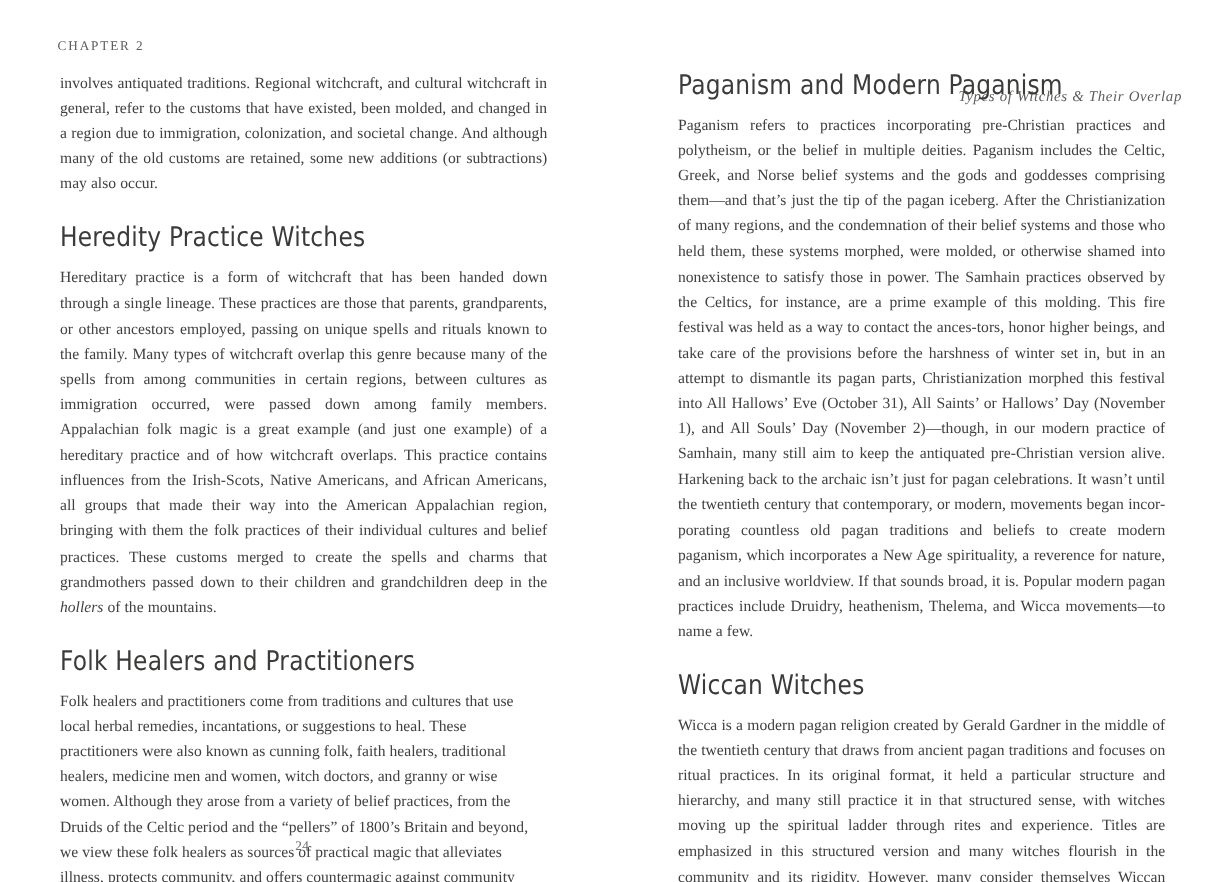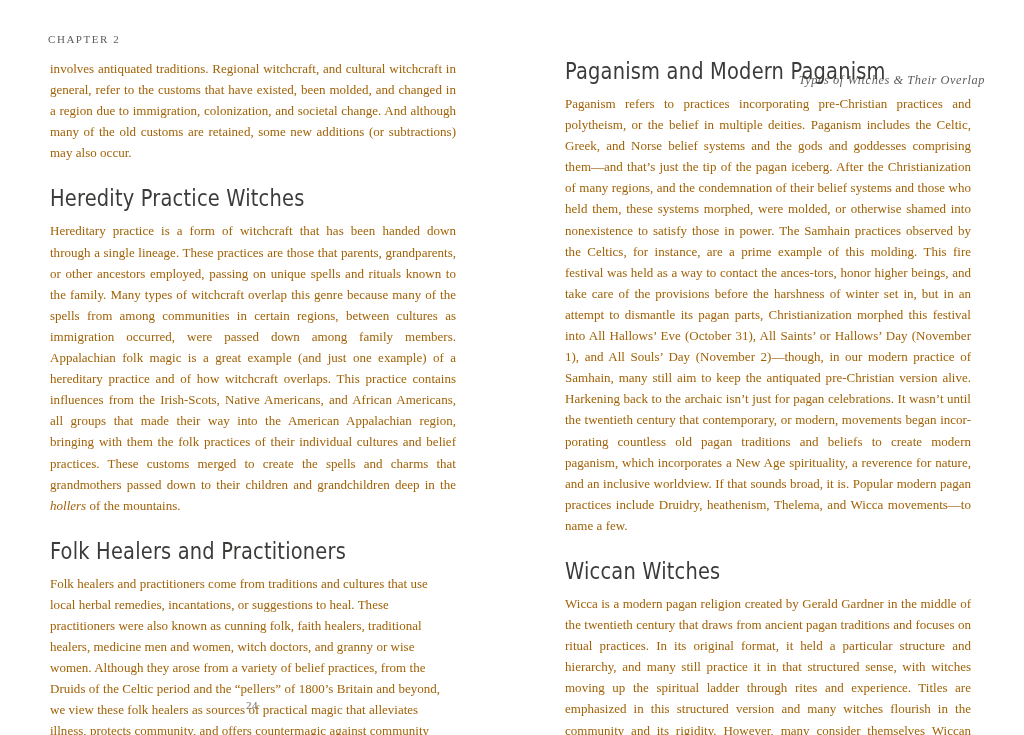--- a/index.html
+++ b/index.html
@@ -62,21 +62,21 @@
     top: 58px;
     width: 406px;
   }
   .page-left .col  { left: 50px; }
   .page-right .col { left: 53px; }
 
   p.body {
     margin: 0;
     font-size: 13.0px;
     line-height: 21.1px;
-    color: #a16207;
+    color: #404040;
     text-align: justify;
     text-justify: inter-word;
     word-spacing: 0.1px;
     letter-spacing: 0.01px;
   }
   p.body.last { text-align: left; }
 
   h2.section {
     margin: 0;
     font-family: "DejaVu Sans", "Liberation Sans", sans-serif;

